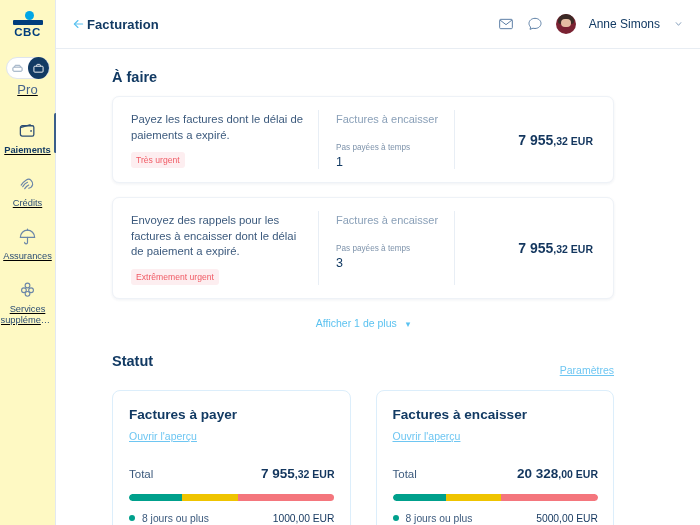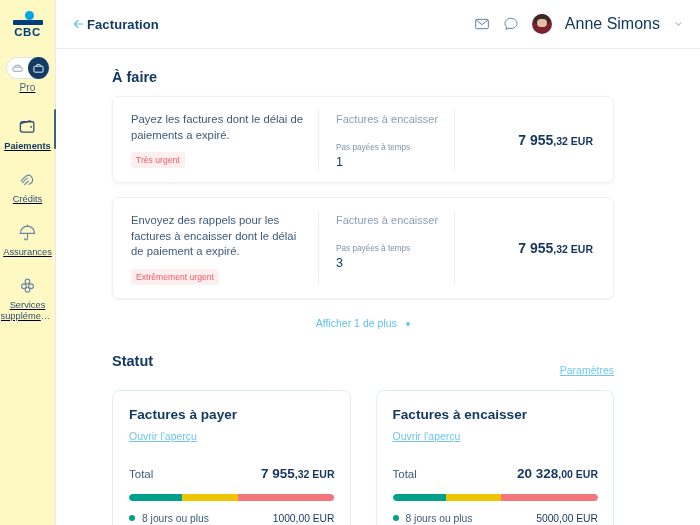--- a/index.html
+++ b/index.html
@@ -44,21 +44,21 @@
     width: 44px; height: 22px; border-radius: 11px;
     border: 1px solid #dfe5ed; background: #fff;
     display: flex; align-items: center; position: relative;
   }
   .switch-opt {
     width: 22px; height: 22px; border-radius: 50%;
     display: flex; align-items: center; justify-content: center;
   }
   .switch-opt.active { background: #123a63; margin-left: 0px; }
   .switch-label {
-    font-size: 10px; color: #46648c; margin-top: 3px; letter-spacing: .1px;
+    font-size: 13px; color: #46648c; margin-top: 3px; letter-spacing: .1px;
   }
 
   .nav { margin-top: 14px; width: 56px; }
   .nav-item {
     width: 56px; padding: 9px 2px 8px 2px;
     display: flex; flex-direction: column; align-items: center;
     position: relative; cursor: pointer;
   }
   .nav-item .nav-ico { height: 21px; display:flex; align-items:center; justify-content:center; }
   .nav-label {
@@ -91,21 +91,21 @@
     position: relative; overflow: hidden; border: 0;
   }
   .avatar::before {
     content:""; position:absolute; left:2px; top:0px; width:16px; height:10px;
     border-radius: 8px 8px 3px 3px; background:#3b2a26;
   }
   .avatar::after {
     content:""; position:absolute; left:5px; top:4.5px; width:10px; height:8px;
     border-radius: 5px; background:#e5bda2;
   }
-  .user-name { font-size: 16px; color: #123a63; }
+  .user-name { font-size: 12px; color: #123a63; }
   .caret { color: #5d7fa6; font-size: 10px; }
 
   .content { padding: 0 0 0 0; height: 476px; overflow: hidden; }
   .inner { padding: 20px 86px 0 56px; }
 
   .section-title {
     font-size: 14.5px; font-weight: bold; color: #123a63; margin-bottom: 11px;
   }
   .section-head { display: flex; align-items: flex-end; }
   .link-light {

